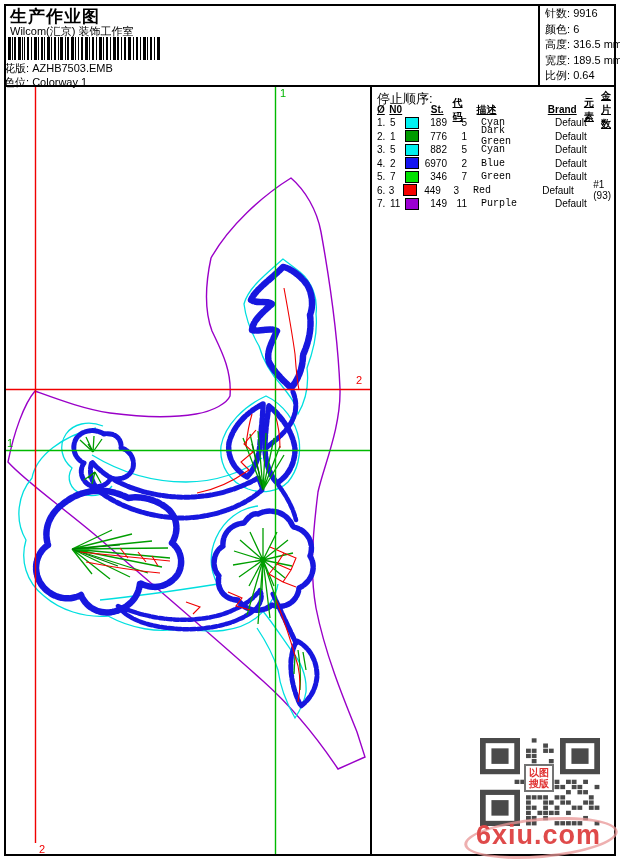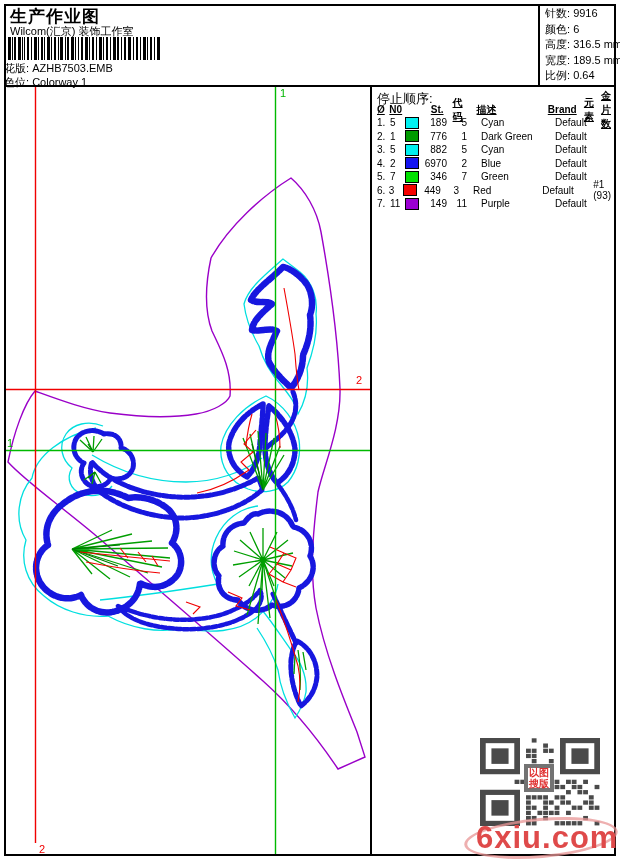--- a/index.html
+++ b/index.html
@@ -28,41 +28,41 @@
   .seq-title{left:377px;top:90px;font-size:13px;}
   .seq-table{left:377px;top:103px;width:235px;font-size:10px;}
   .t-row{display:flex;align-items:center;height:13.5px;}
   .t-head{font-weight:bold;height:13px;}
   .t-head span{text-decoration:underline;}
   .c-idx{width:13px;}
   .c-stop{width:15px;}
   .c-sw{width:18px;}
   .c-st{width:24px;text-align:right;}
   .c-code{width:20px;text-align:right;}
-  .c-desc{width:56px;padding-left:14px;}
+  .c-desc{width:56px;padding-left:14px;font-family:Liberation Mono, monospace;}
   .c-brand{width:38px;padding-left:18px;}
   .c-el{width:18px;}
   .c-seq{flex:1;text-align:left;padding-right:1px;}
   .swatch{display:inline-block;width:12px;height:10px;border:1px solid #000;vertical-align:middle;}
 
   
   .design-wrap{left:6px;top:87px;width:364px;height:767px;overflow:hidden;}
   .marker{font-size:11px;line-height:10px;}
   .m-green{color:#00B400;}
   .m-red{color:#F00000;}
 
   
   .qr{left:480px;top:738px;width:120px;height:88px;}
-  .qr-logo{left:524px;top:764px;width:30px;height:28px;background:#fff;border:4px solid #737373;
+  .qr-logo{left:524px;top:764px;width:30px;height:28px;background:#fff;border:2px solid #737373;
     color:#E03030;font-size:10px;line-height:11px;text-align:center;font-weight:bold;
     display:flex;align-items:center;justify-content:center;padding:1px;box-sizing:border-box;
     word-break:break-all;}
   .wm-ellipse{left:464px;top:818px;width:148px;height:34px;border:3px solid rgba(232,150,150,.75);
     border-radius:50%;transform:rotate(-5deg);}
-  .wm-text{left:476px;top:820px;font-size:31px;font-weight:bold;color:#DF4A4A;letter-spacing:1px;}
+  .wm-text{left:476px;top:820px;font-size:27px;font-weight:bold;color:#DF4A4A;letter-spacing:1px;}
 </style>
 </head>
 <body>
 
 <div class="abs page-border"></div>
 <div class="abs hdr-divider-v"></div>
 <div class="abs hdr-divider-h"></div>
 <div class="abs panel-divider-v"></div>
 
 <div class="abs doc-title">生产作业图</div>

